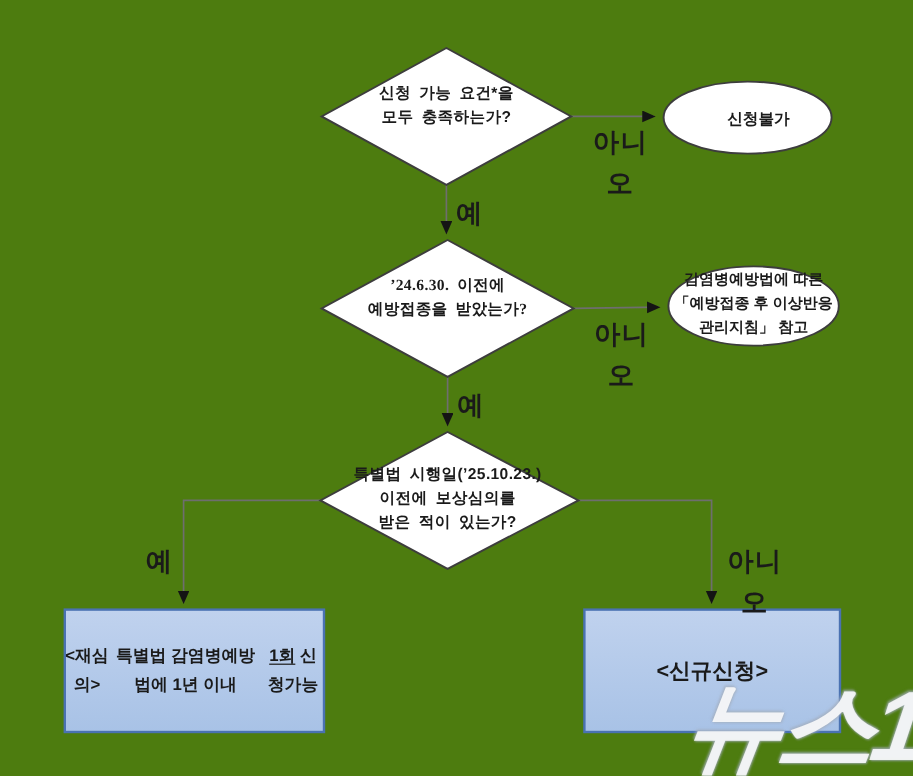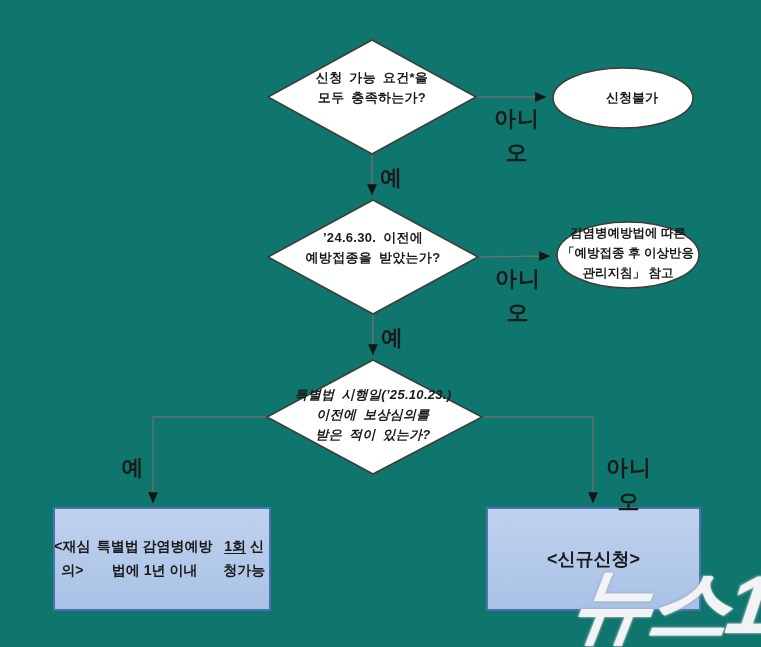--- a/index.html
+++ b/index.html
@@ -7,21 +7,21 @@
     --conn-stroke:#6e6e6e;
     --arrowhead:#141414;
     --box-border:#4a72b2;
     --box-fill-top:#c0d2ee;
     --box-fill-bottom:#a8c2e6;
     --text:#1a1a1a;
   }
   *{box-sizing:border-box;}
   html,body{margin:0;padding:0;background:#fff;}
   body{font-family:"Liberation Sans","DejaVu Sans",sans-serif;color:var(--text);}
-  .canvas{position:relative;width:761px;height:647px;background:#0f766e;overflow:hidden;}
+  .canvas{position:relative;width:761px;height:647px;background:#4d7c0f;overflow:hidden;}
   .canvas svg{position:absolute;left:0;top:0;}
   .shape{fill:#fff;stroke:var(--shape-stroke);stroke-width:1.6;}
   .conn{stroke:var(--conn-stroke);stroke-width:1.4;fill:none;}
   .bluebox{fill:url(#boxgrad);stroke:var(--box-border);stroke-width:2;}
   .txt{position:absolute;text-align:center;font-weight:700;color:var(--text);
        white-space:pre-line;line-height:1.55;}
   .q{font-size:13px;letter-spacing:.3px;word-spacing:3px;}
   .small{font-size:12.5px;line-height:1.6;}
   .branch{font-size:22px;font-weight:800;letter-spacing:1px;}
   .boxtxt{display:flex;flex-direction:row;justify-content:center;align-items:center;
@@ -68,34 +68,34 @@
 
     <ellipse class="shape" cx="623" cy="98" rx="70" ry="30"></ellipse>
     <ellipse class="shape" cx="628" cy="255" rx="71" ry="33"></ellipse>
 
     <rect class="bluebox" x="54" y="508" width="216" height="102"></rect>
     <rect class="bluebox" x="487" y="508" width="213" height="102"></rect>
   </svg>
 
   <div class="txt q" style="left:268px;top:68px;width:208px;">신청 가능 요건*을
 모두 충족하는가?</div>
-  <div class="txt q" style="left:266px;top:228px;width:214px;">’24.6.30. 이전에
+  <div class="txt q" style="left:266px;top:228px;width:214px;font-family:Liberation Serif, serif;">’24.6.30. 이전에
 예방접종을 받았는가?</div>
-  <div class="txt q" style="left:262px;top:385px;width:222px;font-style:italic;">특별법 시행일(’25.10.23.)
+  <div class="txt q" style="left:262px;top:385px;width:222px;">특별법 시행일(’25.10.23.)
 이전에 보상심의를
 받은 적이 있는가?</div>
 
   <div class="txt branch" style="left:490px;top:102px;width:54px;">아니오</div>
   <div class="txt branch" style="left:380px;top:161px;width:30px;text-align:left;">예</div>
   <div class="txt branch" style="left:491px;top:262px;width:54px;">아니오</div>
   <div class="txt branch" style="left:381px;top:321px;width:30px;text-align:left;">예</div>
   <div class="txt branch" style="left:118px;top:451px;width:30px;">예</div>
   <div class="txt branch" style="left:601px;top:451px;width:56px;">아니오</div>
 
-  <div class="txt ellipse-label" style="left:553px;top:89px;width:158px;font-family:Liberation Mono, monospace;">신청불가</div>
+  <div class="txt ellipse-label" style="left:553px;top:89px;width:158px;">신청불가</div>
   <div class="txt small" style="left:540px;top:223px;width:176px;">감염병예방법에 따른
 「예방접종 후 이상반응
 관리지침」 참고</div>
 
   <div class="txt boxtxt" style="left:54px;top:508px;width:216px;height:102px;">
     <span>&lt;재심의&gt;</span>
     <span>특별법 감염병예방법에 1년 이내</span>
     <span><span class="u">1회</span><span> 신청가능</span></span>
   </div>
   <div class="txt boxtxt" style="left:487px;top:508px;width:213px;height:102px;font-size:18px;">

